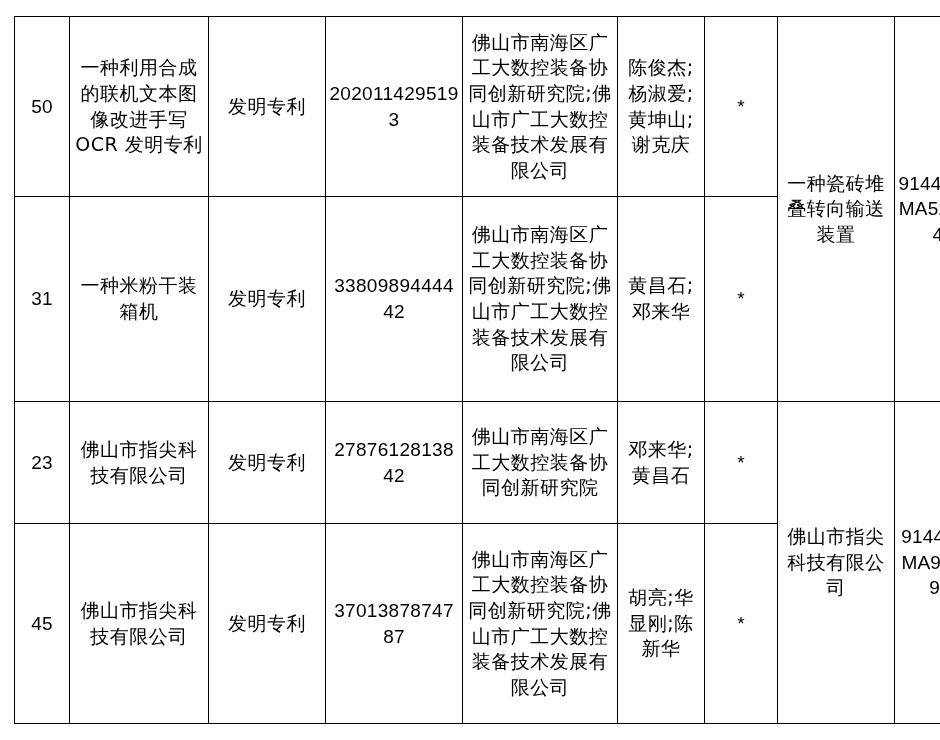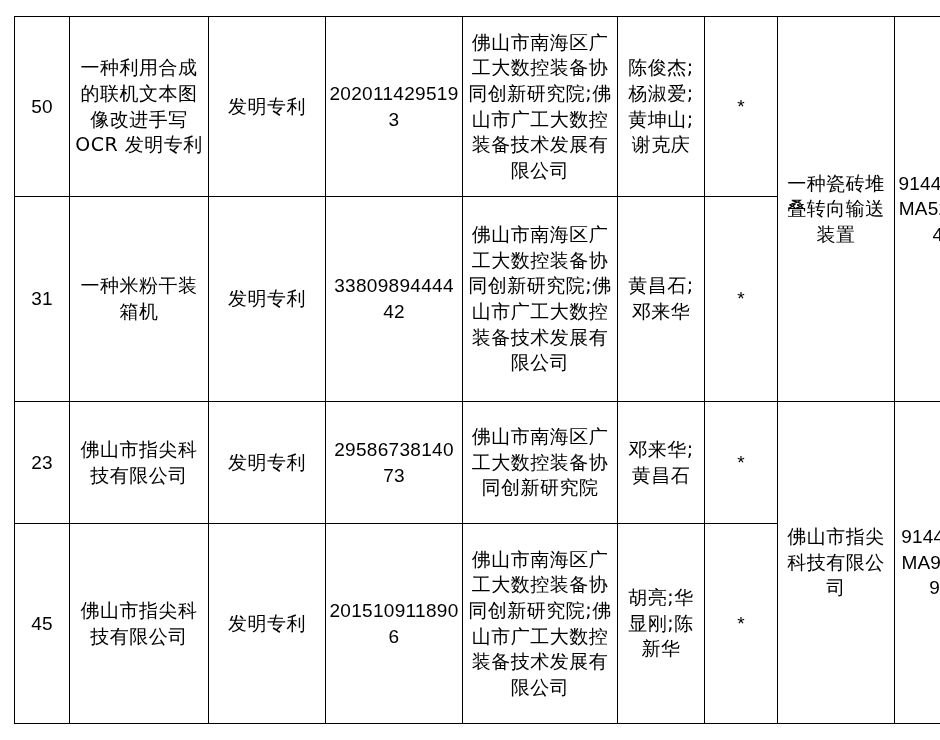--- a/index.html
+++ b/index.html
@@ -95,33 +95,33 @@
         <td class="col-number cell-num">3380989444442</td>
         <td class="col-org cell-cn">佛山市南海区广工大数控装备协同创新研究院;佛山市广工大数控装备技术发展有限公司</td>
         <td class="col-inventors cell-cn">黄昌石;邓来华</td>
         <td class="col-star cell-star">*</td>
       </tr>
 
       <tr style="height:122px;">
         <td class="col-index cell-num">23</td>
         <td class="col-title cell-cn">佛山市指尖科技有限公司</td>
         <td class="col-type cell-cn">发明专利</td>
-        <td class="col-number cell-num">2958673814073</td>
+        <td class="col-number cell-num">2787612813842</td>
         <td class="col-org cell-cn">佛山市南海区广工大数控装备协同创新研究院</td>
         <td class="col-inventors cell-cn">邓来华;黄昌石</td>
         <td class="col-star cell-star">*</td>
         <td class="col-owner cell-cn" rowspan="2">佛山市指尖科技有限公司</td>
         <td class="col-code cell-code" rowspan="2">9144010 1MA9Y6AG9XF</td>
       </tr>
 
       <tr style="height:200px;">
         <td class="col-index cell-num">45</td>
         <td class="col-title cell-cn">佛山市指尖科技有限公司</td>
         <td class="col-type cell-cn">发明专利</td>
-        <td class="col-number cell-num">2015109118906</td>
+        <td class="col-number cell-num">3701387874787</td>
         <td class="col-org cell-cn">佛山市南海区广工大数控装备协同创新研究院;佛山市广工大数控装备技术发展有限公司</td>
         <td class="col-inventors cell-cn">胡亮;华显刚;陈新华</td>
         <td class="col-star cell-star">*</td>
       </tr>
 
     </tbody>
   </table>
 </div>
 
 </body></html>

